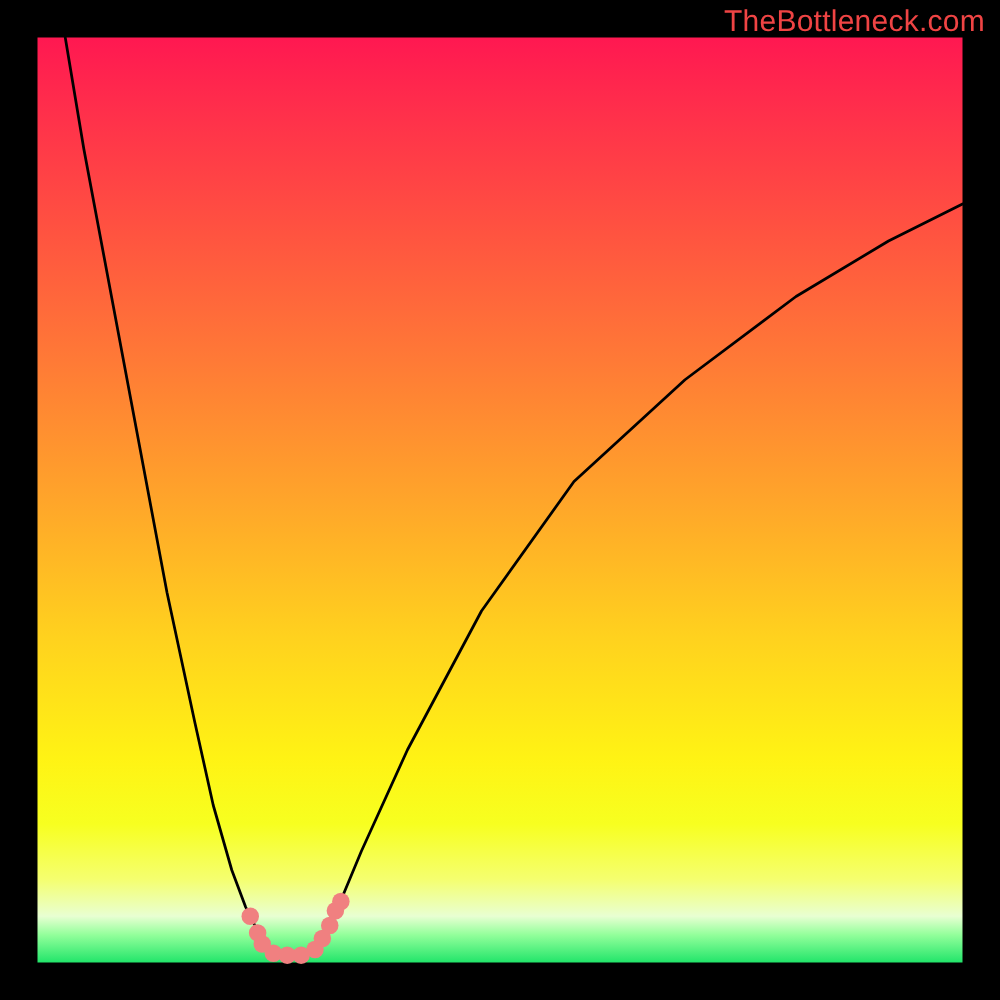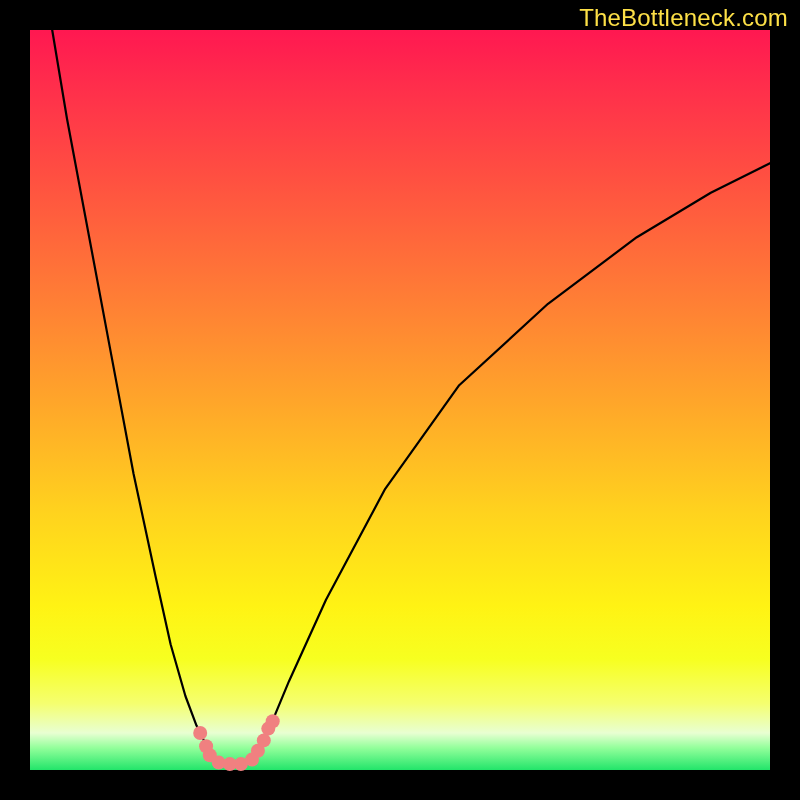--- a/index.html
+++ b/index.html
@@ -37,21 +37,21 @@
       #93ff9b 97%,
       #22e56a 100%
     );
   }
   .attribution {
     position: absolute;
     top: 4px;
     right: 12px;
     font-size: 24px;
     font-weight: 500;
-    color: #fde047;
+    color: #ef4444;
     letter-spacing: 0.2px;
   }
   svg.curve {
     position: absolute;
     left: 0; top: 0;
     width: 740px; height: 740px;
     overflow: visible;
   }
   .curve-path {
     fill: none;

